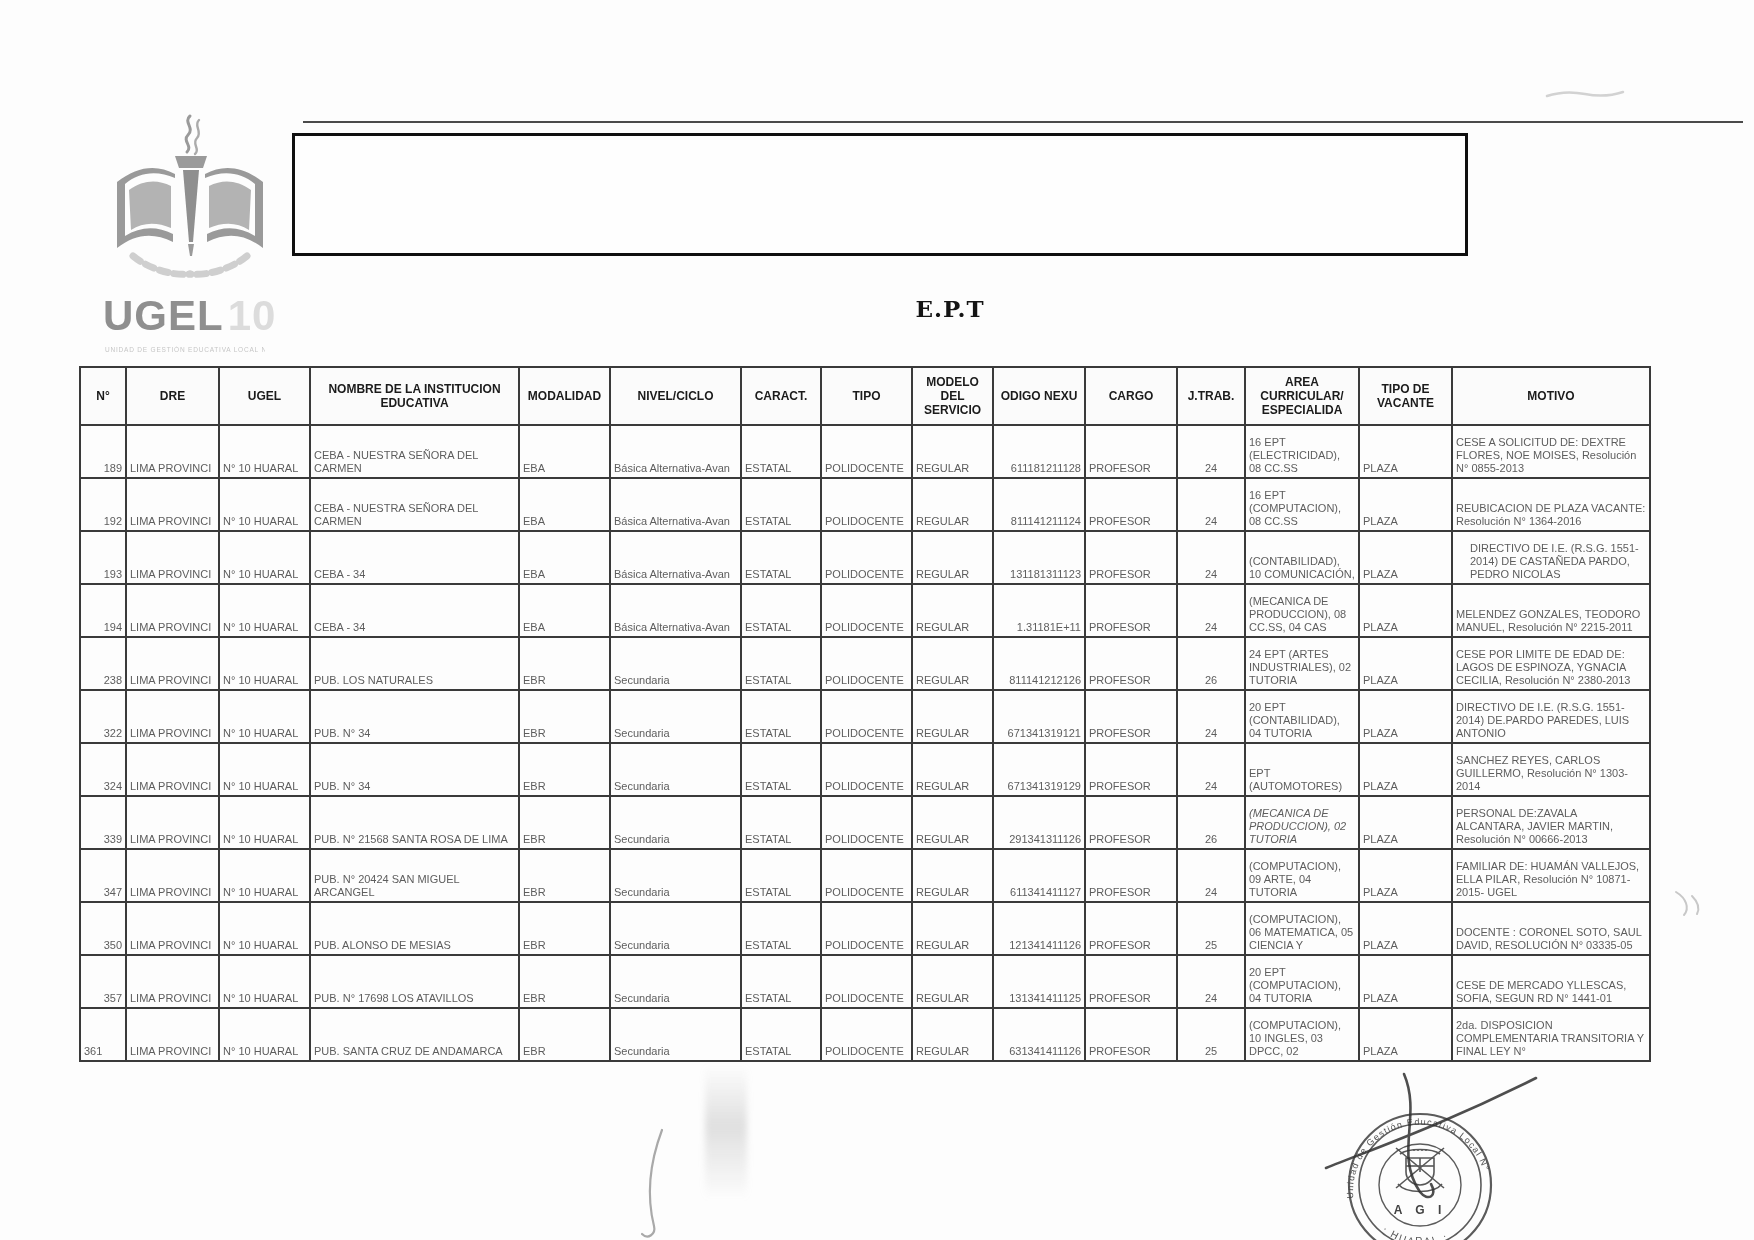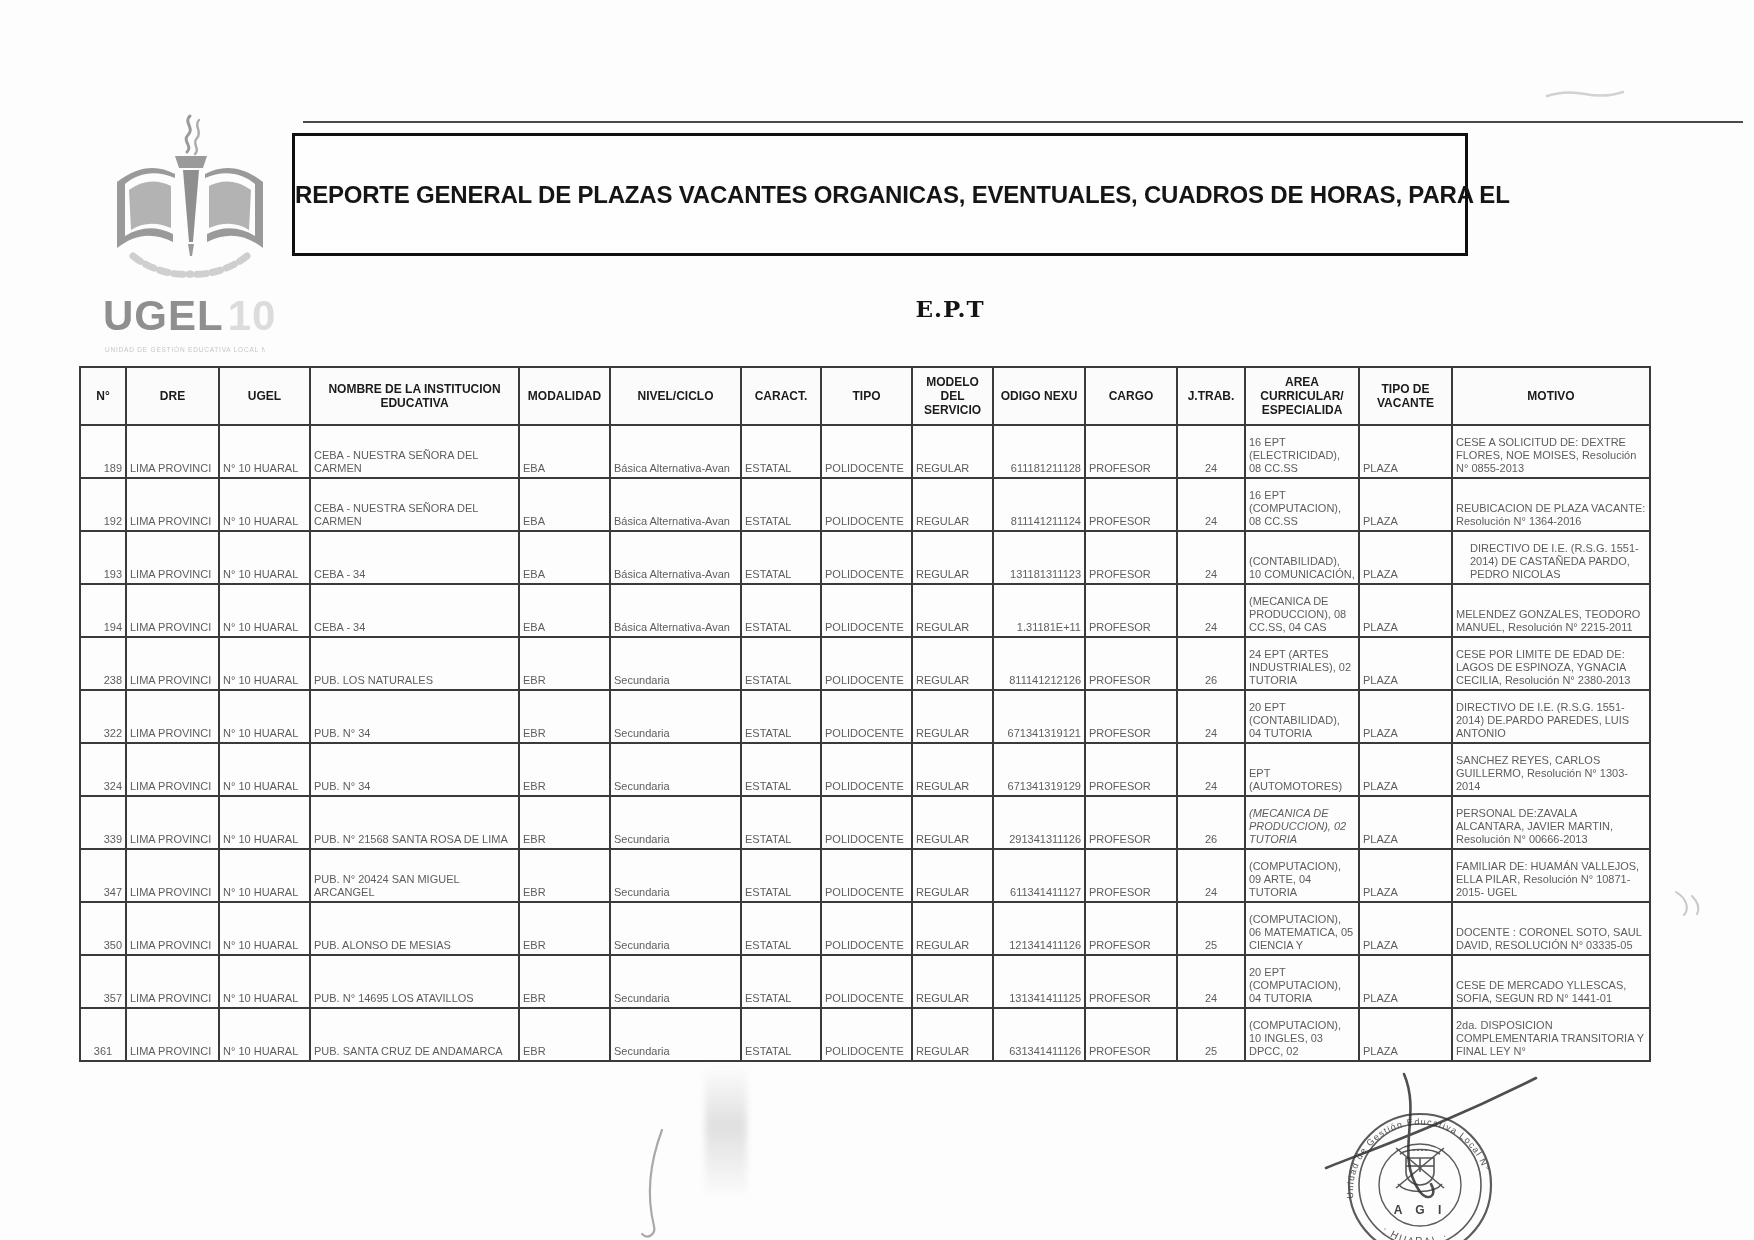--- a/index.html
+++ b/index.html
@@ -89,21 +89,20 @@
       <path d="M93,140 L99,140 L97,152 L95,152 Z" fill="#9a9a9a"></path>
 
       <path d="M38,152 C55,166 80,172 95,170" fill="none" stroke="#cfcfcf" stroke-width="7" stroke-dasharray="9 6" stroke-linecap="round"></path>
       <path d="M152,152 C135,166 110,172 95,170" fill="none" stroke="#cfcfcf" stroke-width="7" stroke-dasharray="9 6" stroke-linecap="round"></path>
     </svg>
     <div class="logo-word"><span>UGEL</span><span class="num">10</span></div>
     <div class="logo-tagline">UNIDAD DE GESTIÓN EDUCATIVA LOCAL N° 10 - HUARAL</div>
   </div>
 
   <div class="title-box">
-    <div class="title-line">REPORTE GENERAL DE PLAZAS VACANTES ORGANICAS, EVENTUALES, CUADROS DE HORAS, PARA EL</div>
   </div>
 
   <div class="ept">E.P.T</div>
 
   <table class="report" id="report-table">
     <colgroup id="report-cols">
         <col style="width: 46px;">
         <col style="width: 93px;">
         <col style="width: 91px;">
         <col style="width: 209px;">
@@ -306,35 +305,35 @@
           <td style="text-align: left;">PROFESOR</td>
           <td style="text-align: center;">25</td>
           <td style="text-align: left;">(COMPUTACION), 06 MATEMATICA, 05 CIENCIA Y</td>
           <td style="text-align: left;">PLAZA</td>
           <td style="text-align: left;">DOCENTE : CORONEL SOTO, SAUL DAVID, RESOLUCIÓN N° 03335-05</td>
         </tr>
         <tr>
           <td style="text-align: right;">357</td>
           <td style="text-align: left;">LIMA PROVINCI</td>
           <td style="text-align: left;">N° 10 HUARAL</td>
-          <td style="text-align: left;">PUB. N° 14695 LOS ATAVILLOS</td>
+          <td style="text-align: left;">PUB. N° 17698 LOS ATAVILLOS</td>
           <td style="text-align: left;">EBR</td>
           <td style="text-align: left;">Secundaria</td>
           <td style="text-align: left;">ESTATAL</td>
           <td style="text-align: left;">POLIDOCENTE</td>
           <td style="text-align: left;">REGULAR</td>
           <td style="text-align: right;">131341411125</td>
           <td style="text-align: left;">PROFESOR</td>
           <td style="text-align: center;">24</td>
           <td style="text-align: left;">20 EPT (COMPUTACION), 04 TUTORIA</td>
           <td style="text-align: left;">PLAZA</td>
           <td style="text-align: left;">CESE DE MERCADO YLLESCAS, SOFIA, SEGUN RD N° 1441-01</td>
         </tr>
         <tr>
-          <td style="text-align: center;">361</td>
+          <td style="text-align: left;">361</td>
           <td style="text-align: left;">LIMA PROVINCI</td>
           <td style="text-align: left;">N° 10 HUARAL</td>
           <td style="text-align: left;">PUB. SANTA CRUZ DE ANDAMARCA</td>
           <td style="text-align: left;">EBR</td>
           <td style="text-align: left;">Secundaria</td>
           <td style="text-align: left;">ESTATAL</td>
           <td style="text-align: left;">POLIDOCENTE</td>
           <td style="text-align: left;">REGULAR</td>
           <td style="text-align: right;">631341411126</td>
           <td style="text-align: left;">PROFESOR</td>

